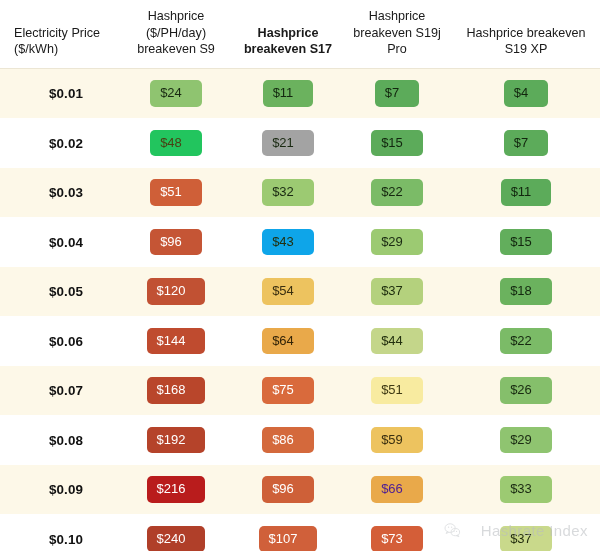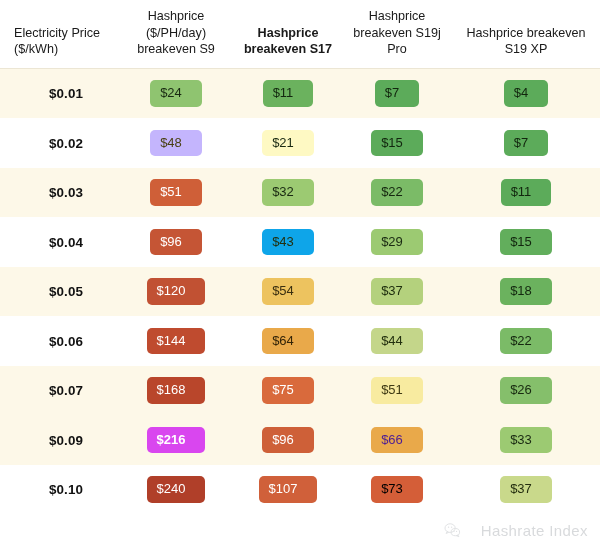--- a/index.html
+++ b/index.html
@@ -128,22 +128,22 @@
     <tbody id="table-body">
         <tr class="odd">
           <td class="elec">$0.01</td>
           <td><span class="badge" style="background: rgb(143, 196, 112); color: rgb(26, 42, 18);">$24</span></td>
           <td><span class="badge" style="background: rgb(107, 178, 94); color: rgb(19, 40, 15);">$11</span></td>
           <td><span class="badge" style="background: rgb(92, 171, 90); color: rgb(18, 38, 14);">$7</span></td>
           <td><span class="badge" style="background: rgb(92, 171, 90); color: rgb(18, 38, 14);">$4</span></td>
         </tr>
         <tr class="even">
           <td class="elec">$0.02</td>
-          <td><span class="badge" style="background: #c4b5fd; color: rgb(74, 64, 20);">$48</span></td>
-          <td><span class="badge" style="background: #fef9c3; color: rgb(26, 42, 18);">$21</span></td>
+          <td><span class="badge" style="background: #22c55e; color: rgb(74, 64, 20);">$48</span></td>
+          <td><span class="badge" style="background: #a3a3a3; color: rgb(26, 42, 18);">$21</span></td>
           <td><span class="badge" style="background: rgb(92, 171, 90); color: rgb(18, 38, 14);">$15</span></td>
           <td><span class="badge" style="background: rgb(92, 171, 90); color: rgb(18, 38, 14);">$7</span></td>
         </tr>
         <tr class="odd">
           <td class="elec">$0.03</td>
           <td><span class="badge" style="background: rgb(207, 95, 56); color: rgb(255, 255, 255);">$51</span></td>
           <td><span class="badge" style="background: rgb(156, 202, 114); color: rgb(26, 42, 18);">$32</span></td>
           <td><span class="badge" style="background: rgb(123, 187, 103); color: rgb(21, 39, 15);">$22</span></td>
           <td><span class="badge" style="background: rgb(92, 171, 90); color: rgb(18, 38, 14);">$11</span></td>
         </tr>
@@ -168,32 +168,39 @@
           <td><span class="badge" style="background: rgb(196, 214, 138); color: rgb(35, 48, 15);">$44</span></td>
           <td><span class="badge" style="background: rgb(123, 187, 103); color: rgb(21, 39, 15);">$22</span></td>
         </tr>
         <tr class="odd">
           <td class="elec">$0.07</td>
           <td><span class="badge" style="background: rgb(185, 70, 43); color: rgb(255, 255, 255);">$168</span></td>
           <td><span class="badge" style="background: rgb(217, 106, 60); color: rgb(255, 255, 255);">$75</span></td>
           <td><span class="badge" style="background: rgb(248, 235, 160); color: rgb(63, 58, 19);">$51</span></td>
           <td><span class="badge" style="background: rgb(133, 191, 107); color: rgb(24, 42, 16);">$26</span></td>
         </tr>
+        <tr class="even">
+          <td class="elec">$0.08</td>
+          <td><span class="badge" style="background: rgb(181, 67, 42); color: rgb(255, 255, 255);">$192</span></td>
+          <td><span class="badge" style="background: rgb(212, 105, 60); color: rgb(255, 255, 255);">$86</span></td>
+          <td><span class="badge" style="background: rgb(237, 195, 95); color: rgb(58, 47, 16);">$59</span></td>
+          <td><span class="badge" style="background: rgb(143, 196, 112); color: rgb(26, 42, 18);">$29</span></td>
+        </tr>
         <tr class="odd">
           <td class="elec">$0.09</td>
-          <td><span class="badge" style="background: #d946ef; color: rgb(255, 255, 255); font-weight: bold;">$216</span></td>
+          <td><span class="badge" style="background: #b91c1c; color: rgb(255, 255, 255);">$216</span></td>
           <td><span class="badge" style="background: rgb(206, 96, 56); color: rgb(255, 255, 255);">$96</span></td>
           <td><span class="badge" style="background: rgb(233, 169, 74); color: #4c1d95; text-align: right;">$66</span></td>
           <td><span class="badge" style="background: rgb(156, 202, 114); color: rgb(26, 42, 18);">$33</span></td>
         </tr>
         <tr class="even">
           <td class="elec">$0.10</td>
           <td><span class="badge" style="background: rgb(176, 63, 41); color: rgb(255, 255, 255);">$240</span></td>
           <td><span class="badge" style="background: rgb(208, 96, 58); color: rgb(255, 255, 255);">$107</span></td>
-          <td><span class="badge" style="background: rgb(212, 94, 56); color: #000000;">$73</span></td>
+          <td><span class="badge" style="background: rgb(212, 94, 56); color: #ffffff;">$73</span></td>
           <td><span class="badge" style="background: rgb(201, 217, 139); color: rgb(37, 47, 16);">$37</span></td>
         </tr>
       </tbody>
   </table>
 
   <div class="watermark">
     <svg class="wm-icon" viewBox="0 0 24 24">
       <ellipse cx="8.6" cy="8.6" rx="7.2" ry="6.1" fill="none" stroke="#c3c6ca" stroke-width="1.3"></ellipse>
       <path d="M4.6 13.4 L3.0 16.2 L6.3 14.7 Z" fill="none" stroke="#c3c6ca" stroke-width="1.3"></path>
       <circle cx="6.4" cy="7.3" r="0.95" fill="#c3c6ca"></circle>

